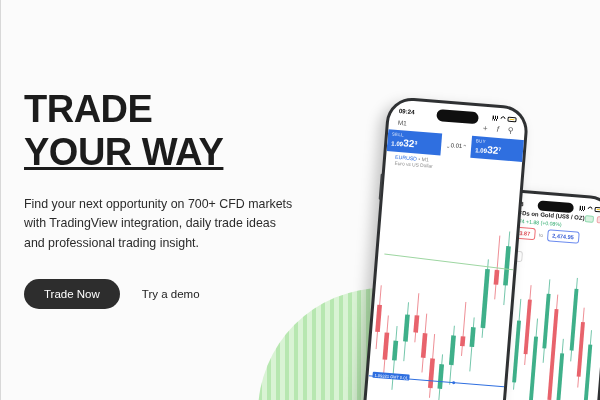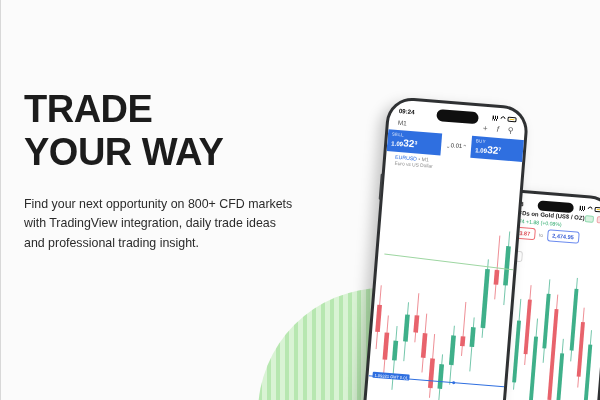--- a/index.html
+++ b/index.html
@@ -43,21 +43,21 @@
     z-index: 20;
   }
 
   .headline {
     font-size: 38px;
     line-height: 1.12;
     font-weight: bold;
     letter-spacing: -0.5px;
     color: #1c1c1c;
   }
-  .headline .line2 { display: block; }
+  .headline .line2 { display: block; text-decoration: underline; }
 
   .subcopy {
     margin-top: 22px;
     font-size: 12.4px;
     line-height: 1.55;
     color: #2b2b2b;
     width: 272px;
   }
 
   .cta-row {
@@ -320,21 +320,25 @@
 
   <div class="page-edge"></div>
 
   <div class="green-orb"></div>
 
   <div class="hero">
     <h1 class="headline">
       <span>TRADE</span>
       <span class="line2">YOUR WAY</span>
     </h1>
-    <p class="subcopy">Find your next opportunity on 800+ CFD markets with TradingView integration, daily trade ideas and professional trading insight.</p>
+    <p class="subcopy">Find your next opportunity on 700+ CFD markets with TradingView integration, daily trade ideas and professional trading insight.</p>
+    <div class="cta-row">
+      <button class="btn-primary">Trade Now</button>
+      <a class="btn-link">Try a demo</a>
+    </div>
   </div>
 
   <div class="phones">
 
     <div class="phone" id="phone-two">
       <div class="screen">
         <div class="island"></div>
 
         <div class="statusbar">
           <span>09:48</span>

